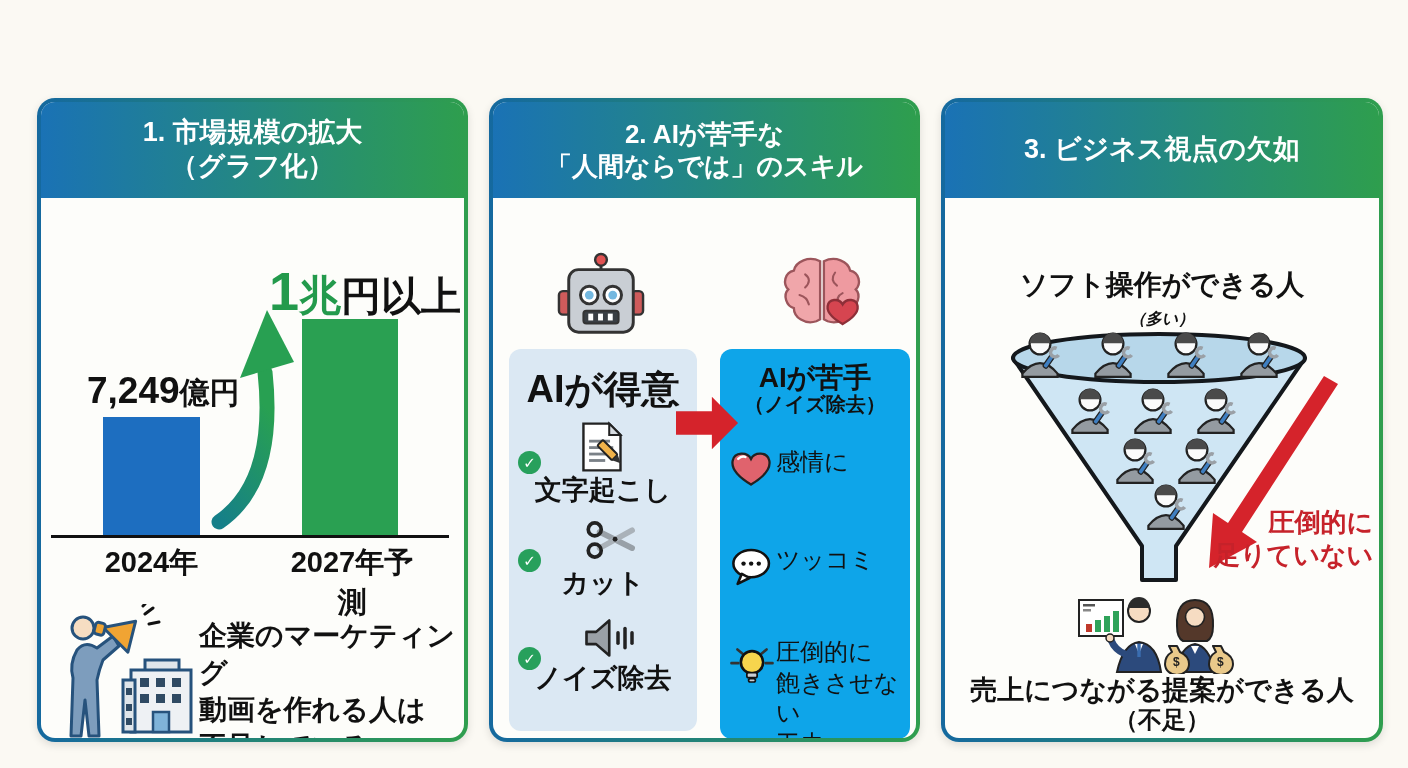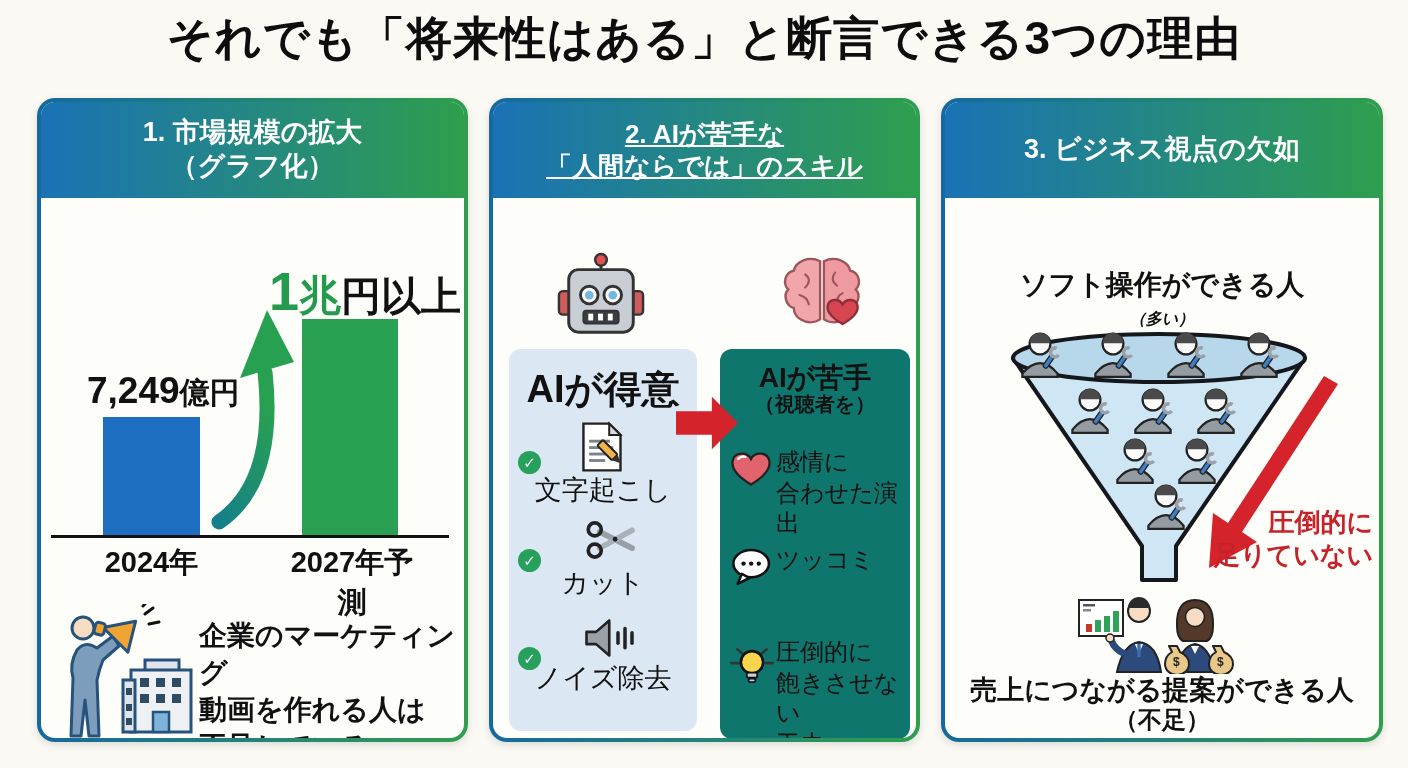--- a/index.html
+++ b/index.html
@@ -8,54 +8,53 @@
   .title{position:absolute;left:0;top:8px;width:1408px;text-align:center;
     font-size:46px;font-weight:900;letter-spacing:1px;color:#0d0d0d;}
   .panel{position:absolute;top:98px;width:431px;height:644px;border-radius:18px;
     background:linear-gradient(90deg,#15699f,#2f9e4e);padding:0;box-shadow:0 3px 8px rgba(0,0,0,.12);}
   .panel-inner{position:absolute;left:4px;top:4px;right:4px;bottom:4px;border-radius:14px;
     background:#fdfdfa;overflow:hidden;}
   .panel-header{position:absolute;left:0;top:0;width:100%;height:96px;
     background:linear-gradient(90deg,#1a72b5,#2e9e4e);
     display:flex;flex-direction:column;align-items:center;justify-content:center;
     color:#fff;font-weight:900;text-align:center;line-height:1.25;}
-  .ph1{font-size:27px;} .ph2{font-size:26px;text-decoration:underline;}
+  .ph1{font-size:27px;} .ph2{font-size:26px;}
   .abs{position:absolute;}
   
   .bar{position:absolute;}
   .axis-line{position:absolute;background:#111;height:3px;}
   .axis-label{position:absolute;font-size:29px;font-weight:800;text-align:center;}
   .val-2024{position:absolute;font-weight:900;white-space:nowrap;}
   .val-2024 .big{font-size:37px;} .val-2024 .small{font-size:30px;}
   .val-2027{position:absolute;font-weight:900;white-space:nowrap;}
   .val-2027 .n1{font-size:54px;color:#239a4c;} .val-2027 .n2{font-size:42px;color:#239a4c;}
   .val-2027 .n3{font-size:40px;color:#111;}
   .source-box{position:absolute;border:2.5px solid #111;background:#fff;border-radius:2px;
     font-size:15px;font-weight:800;padding:4px 10px;white-space:nowrap;}
   .caption{position:absolute;font-size:28px;font-weight:800;line-height:1.32;}
   
   .colbox{position:absolute;border-radius:12px;}
-  .box-blue{background:#dbe8f3;} .box-green{background:#0f766e;}
+  .box-blue{background:#dbe8f3;} .box-green{background:#0ea5e9;}
   .col-title{position:absolute;width:100%;text-align:center;font-weight:900;}
   .check{position:absolute;width:23px;height:23px;border-radius:50%;background:#27a05c;
     color:#fff;font-size:15px;font-weight:900;display:flex;align-items:center;justify-content:center;}
-  .good-label{position:absolute;width:100%;text-align:center;font-size:27px;font-weight:400;}
+  .good-label{position:absolute;width:100%;text-align:center;font-size:27px;font-weight:700;}
   .bad-item-text{position:absolute;font-size:24px;font-weight:400;line-height:1.28;}
   .bad-sub{font-size:20px;}
   
   .p3-label{position:absolute;width:100%;text-align:center;font-weight:800;}
   .warning{position:absolute;color:#c6222a;font-size:26px;font-weight:900;line-height:1.28;text-align:right;}
   svg{display:block;}
 </style>
 </head>
 <body>
 
 <div class="stage">
 
-  <div class="title">それでも「将来性はある」と断言できる3つの理由</div>
 
   <div class="panel" style="left:37px;text-decoration:underline;">
     <div class="panel-inner">
       <div class="panel-header">
         <div class="ph1">1. 市場規模の拡大</div>
         <div class="ph1">（グラフ化）</div>
       </div>
 
       <div>
         <div class="bar" style="left:62px;top:315px;width:97px;height:118px;background:#1d6ec0;"></div>
@@ -202,31 +201,30 @@
       </div>
 
       <span class="abs" style="left:183px;top:292px;z-index:3;">
         <svg width="64" height="58" viewBox="0 0 66 58">
           <polygon points="0,17 37,17 37,2 64,29 37,56 37,41 0,41" fill="#d5232b"></polygon>
         </svg>
       </span>
 
       <div class="colbox box-green" style="left:227px;top:247px;width:190px;height:390px;">
         <div class="col-title" style="top:10px;font-size:28px;">AIが苦手</div>
-        <div class="col-title bad-sub" style="top:42px;">（視聴者を）</div>
+        <div class="col-title bad-sub" style="top:42px;">（ノイズ除去）</div>
 
         <span class="abs" style="left:9px;top:100px;">
           <svg width="44" height="40" viewBox="0 0 48 42">
             <path d="M24 10 C20 2 6 2 4 12 C2 22 14 32 24 38 C34 32 46 22 44 12 C42 2 28 2 24 10 Z" fill="#e0636d" stroke="#222" stroke-width="2.5"></path>
             <path d="M10 10 q4 -4 8 -2" stroke="#fff" stroke-width="2.5" fill="none" stroke-linecap="round"></path>
           </svg>
         </span>
         <div class="bad-item-text" style="left:56px;top:98px;">
           <div>感情に</div>
-          <div>合わせた演出</div>
         </div>
 
         <span class="abs" style="left:10px;top:198px;">
           <svg width="44" height="40" viewBox="0 0 52 46">
             <ellipse cx="25" cy="19" rx="21" ry="16" fill="#fff" stroke="#111" stroke-width="3"></ellipse>
             <path d="M14 31 l-5 12 l14 -7 z" fill="#fff" stroke="#111" stroke-width="3" stroke-linejoin="round"></path>
             <circle cx="16" cy="19" r="2.6" fill="#111"></circle>
               <circle cx="25" cy="19" r="2.6" fill="#111"></circle>
               <circle cx="34" cy="19" r="2.6" fill="#111"></circle>
           </svg>

